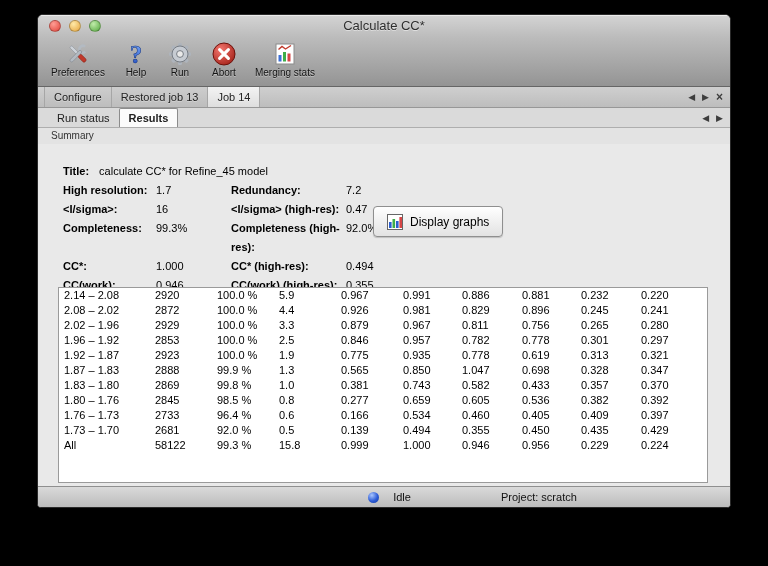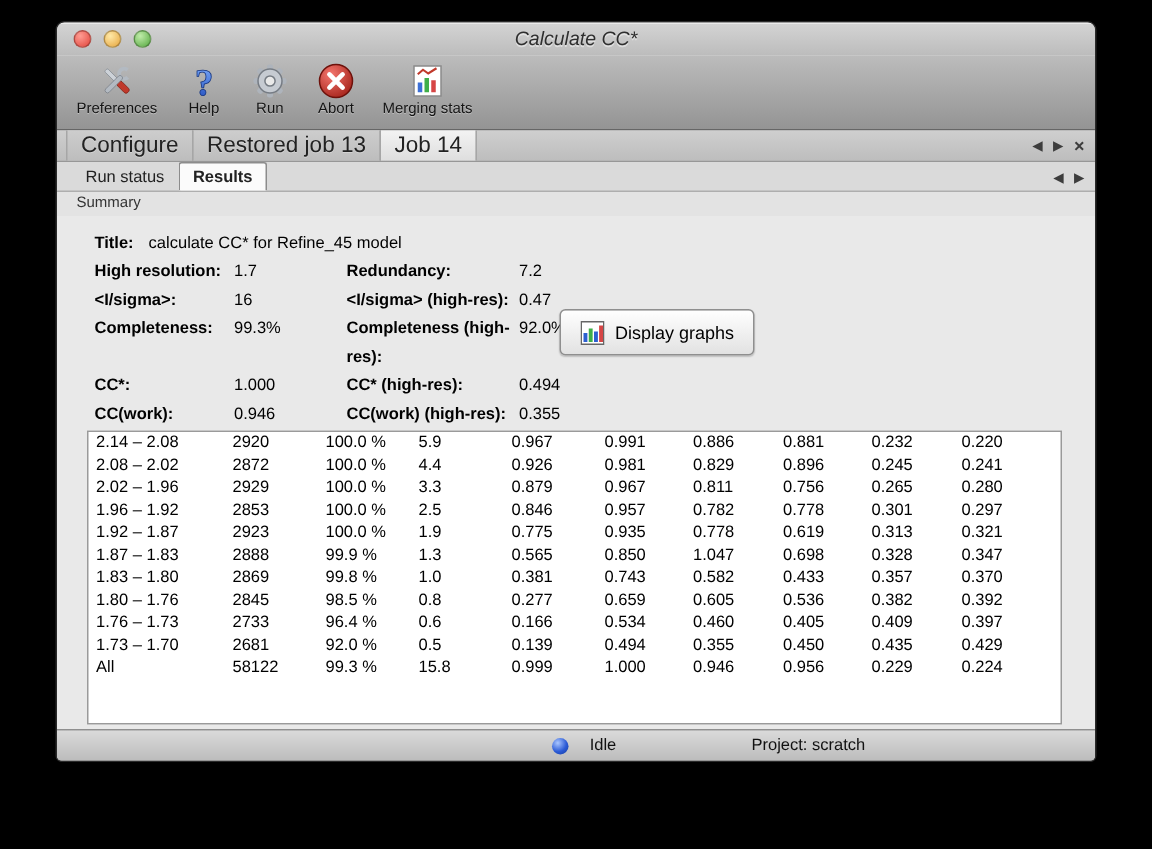--- a/index.html
+++ b/index.html
@@ -4,55 +4,55 @@
 <style>
   html,body{margin:0;padding:0;}
   body{width:768px;height:566px;background:#000;position:relative;overflow:hidden;
        font-family:"Liberation Sans",sans-serif;}
   .window{position:absolute;left:37px;top:14px;width:694px;height:494px;
           border-radius:6px 6px 4px 4px;overflow:hidden;display:flex;flex-direction:column;
           background:#e9e9e9;border:1px solid #2a2a2a;box-sizing:border-box;
           box-shadow:0 14px 30px rgba(0,0,0,.6);}
   
   .titlebar{height:22px;background:linear-gradient(#d4d4d4,#bcbcbc);position:relative;flex:0 0 auto;
-            box-shadow:inset 0 1px 0 rgba(255,255,255,.55);font-style:italic;}
+            box-shadow:inset 0 1px 0 rgba(255,255,255,.55);}
   .lights{position:absolute;left:11px;top:5px;display:flex;gap:8px;}
   .light{width:12px;height:12px;border-radius:50%;border:1px solid rgba(0,0,0,.25);box-sizing:border-box;}
   .light.red{background:radial-gradient(circle at 35% 30%,#ff9d94,#e0443a);}
   .light.yellow{background:radial-gradient(circle at 35% 30%,#ffe9a8,#e5a43c);}
   .light.green{background:radial-gradient(circle at 35% 30%,#c0ecaa,#54a73e);}
   .title{text-align:center;font-size:13px;line-height:22px;color:#2e2e2e;
          text-shadow:0 1px 0 rgba(255,255,255,.45);}
   
   .toolbar{height:50px;background:linear-gradient(#bcbcbc,#949494);border-bottom:1px solid #666;
            display:flex;align-items:flex-start;padding:3px 0 0 10px;gap:12px;flex:0 0 auto;box-sizing:border-box;}
   .tb-item{display:flex;flex-direction:column;align-items:center;gap:0;padding:0 3px;}
   .tb-icon{height:27px;display:flex;align-items:center;justify-content:center;}
   .tb-label{font-size:10px;color:#141414;text-shadow:0 1px 0 rgba(255,255,255,.35);white-space:nowrap;}
   
   .tabrow1{height:21px;background:linear-gradient(#cfcfcf,#bdbdbd);border-bottom:1px solid #979797;
            display:flex;align-items:stretch;padding-left:6px;position:relative;flex:0 0 auto;box-sizing:border-box;}
-  .tab1{font-size:15px;line-height:20px;padding:0 9px;color:#222;white-space:nowrap;
+  .tab1{font-size:11px;line-height:20px;padding:0 9px;color:#222;white-space:nowrap;
         border-left:1px solid #a6a6a6;border-right:1px solid #a6a6a6;margin-right:-1px;
         background:linear-gradient(#cdcdcd,#bdbdbd);text-shadow:0 1px 0 rgba(255,255,255,.3);}
   .tab1.active{background:linear-gradient(#f3f3f3,#dedede);font-weight:normal;}
   .tabnav{position:absolute;right:7px;top:0;height:20px;display:flex;align-items:center;gap:7px;}
   .navbtn{font-size:9px;color:#3d3d3d;line-height:1;}
   .navbtn.close{font-size:12px;font-weight:bold;margin-top:-1px;}
   
   .tabrow2{height:20px;background:#dadada;border-bottom:1px solid #aeaeae;display:flex;align-items:flex-end;
            padding-left:10px;position:relative;flex:0 0 auto;box-sizing:border-box;}
   .tab2{font-size:11px;line-height:18px;padding:0 9px;color:#222;white-space:nowrap;}
   .tab2.active{background:#fbfbfb;border:1px solid #8c8c8c;border-bottom:none;border-radius:2px 2px 0 0;font-weight:bold;}
   
   .sectionbar{height:16px;background:#e3e3e3;font-size:10px;color:#333;line-height:16px;
               padding-left:13px;flex:0 0 auto;}
   
   .content{flex:1;position:relative;background:#e9e9e9;}
-  .summary-block{position:absolute;left:25px;top:9px;font-size:11px;color:#000;}
+  .summary-block{position:absolute;left:25px;top:18px;font-size:11px;color:#000;}
   .sum-title-row{height:19px;line-height:19px;display:flex;}
   .sum-title-row .sum-label{margin-right:10px;}
   .sum-label{font-weight:bold;}
   .summary-grid{display:grid;grid-template-columns:93px 75px 115px auto;line-height:19px;}
   .graphs-btn{position:absolute;left:335px;top:62px;height:31px;display:flex;align-items:center;gap:7px;
               padding:0 13px;border:1px solid #8f8f8f;border-radius:4px;
               background:linear-gradient(#ffffff,#e2e2e2);font-size:12px;color:#000;
               font-family:"Liberation Sans",sans-serif;box-shadow:0 1px 1px rgba(0,0,0,.18);}
   .chart-icon{display:flex;}
   

